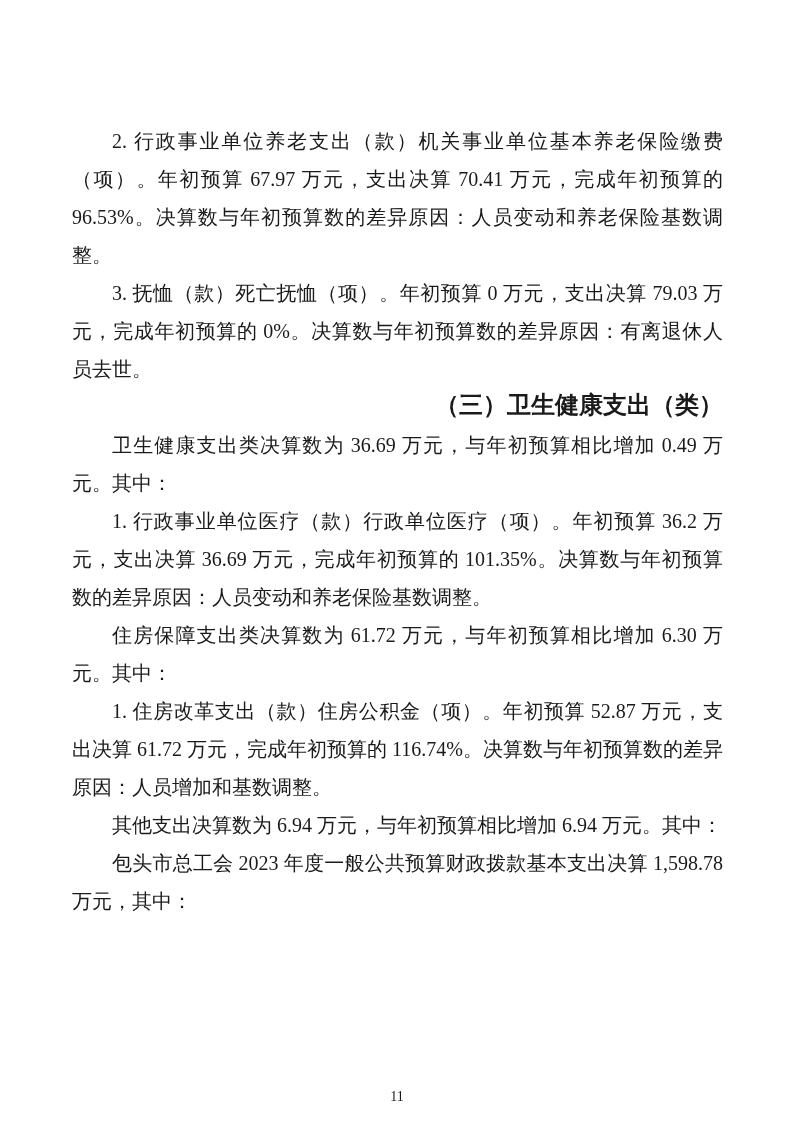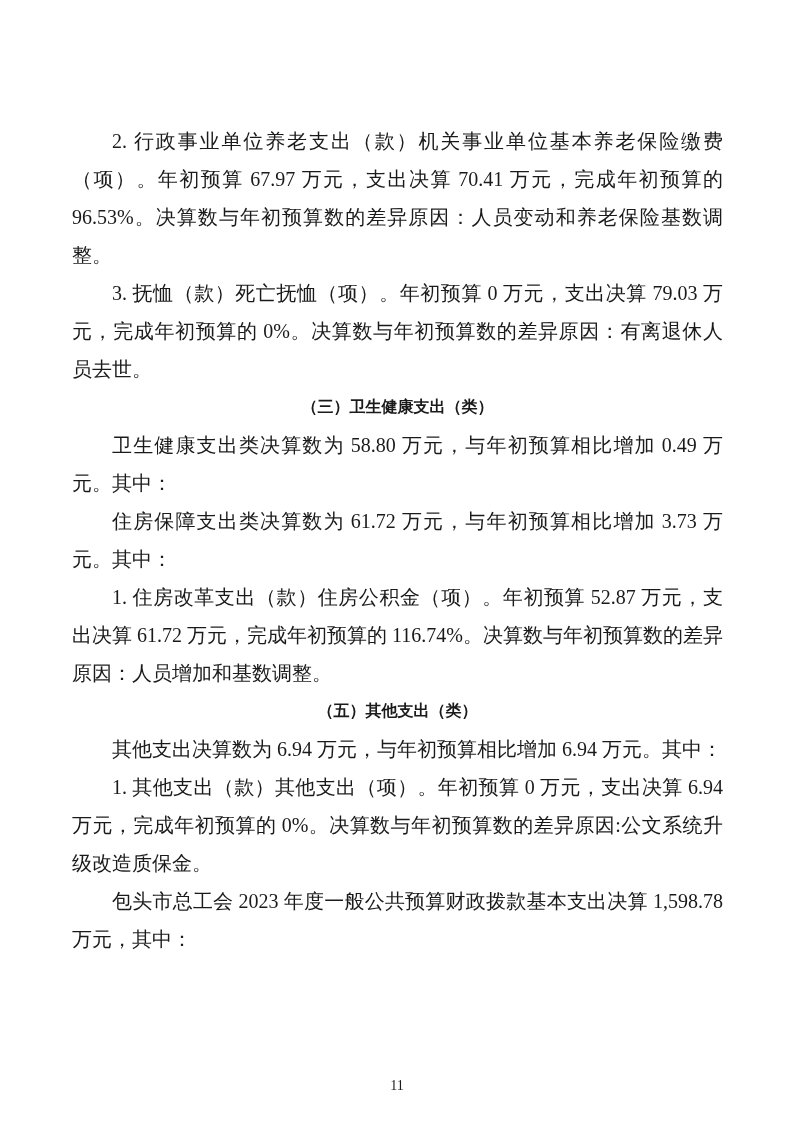--- a/index.html
+++ b/index.html
@@ -25,63 +25,62 @@
   }
   .para {
     margin: 0;
     font-size: 20px;
     line-height: 38px;
     text-align: justify;
     text-indent: 2em;
   }
   .heading-1, .heading-2 {
     margin: 0;
-    font-size: 16px;
+    font-size: 24px;
     line-height: 38px;
     font-weight: bold;
-    font-family: Liberation Serif, serif;
+    font-family: Liberation Mono, monospace;
     text-indent: 0;
-    text-align: center;
+    text-align: right;
   }
   .footer {
     position: absolute;
-    bottom: 55px;
+    bottom: 44px;
     left: 0;
     right: 0;
     text-align: center;
     font-size: 14px;
     line-height: 18px;
     color: #1a1a1a;
   }
 </style>
 </head>
 <body>
 
 <div class="page">
   <div class="content">
 
     <p class="para">2. 行政事业单位养老支出（款）机关事业单位基本养老保险缴费（项）。年初预算 67.97 万元，支出决算 70.41 万元，完成年初预算的 96.53%。决算数与年初预算数的差异原因：人员变动和养老保险基数调整。</p>
 
     <p class="para">3. 抚恤（款）死亡抚恤（项）。年初预算 0 万元，支出决算 79.03 万元，完成年初预算的 0%。决算数与年初预算数的差异原因：有离退休人员去世。</p>
 
     <h3 class="heading-2">（三）卫生健康支出（类）</h3>
 
-    <p class="para">卫生健康支出类决算数为 58.80 万元，与年初预算相比增加 0.49 万元。其中：</p>
+    <p class="para">卫生健康支出类决算数为 36.69 万元，与年初预算相比增加 0.49 万元。其中：</p>
+
+    <p class="para">1. 行政事业单位医疗（款）行政单位医疗（项）。年初预算 36.2 万元，支出决算 36.69 万元，完成年初预算的 101.35%。决算数与年初预算数的差异原因：人员变动和养老保险基数调整。</p>
 
 
-
-    <p class="para">住房保障支出类决算数为 61.72 万元，与年初预算相比增加 3.73 万元。其中：</p>
+    <p class="para">住房保障支出类决算数为 61.72 万元，与年初预算相比增加 6.30 万元。其中：</p>
 
     <p class="para">1. 住房改革支出（款）住房公积金（项）。年初预算 52.87 万元，支出决算 61.72 万元，完成年初预算的 116.74%。决算数与年初预算数的差异原因：人员增加和基数调整。</p>
 
-    <h3 class="heading-2">（五）其他支出（类）</h3>
 
     <p class="para">其他支出决算数为 6.94 万元，与年初预算相比增加 6.94 万元。其中：</p>
 
-    <p class="para">1. 其他支出（款）其他支出（项）。年初预算 0 万元，支出决算 6.94 万元，完成年初预算的 0%。决算数与年初预算数的差异原因:公文系统升级改造质保金。</p>
 
 
     <p class="para">包头市总工会 2023 年度一般公共预算财政拨款基本支出决算 1,598.78 万元，其中：</p>
 
   </div>
 
   <div class="footer">11</div>
 </div>
 
 </body></html>

